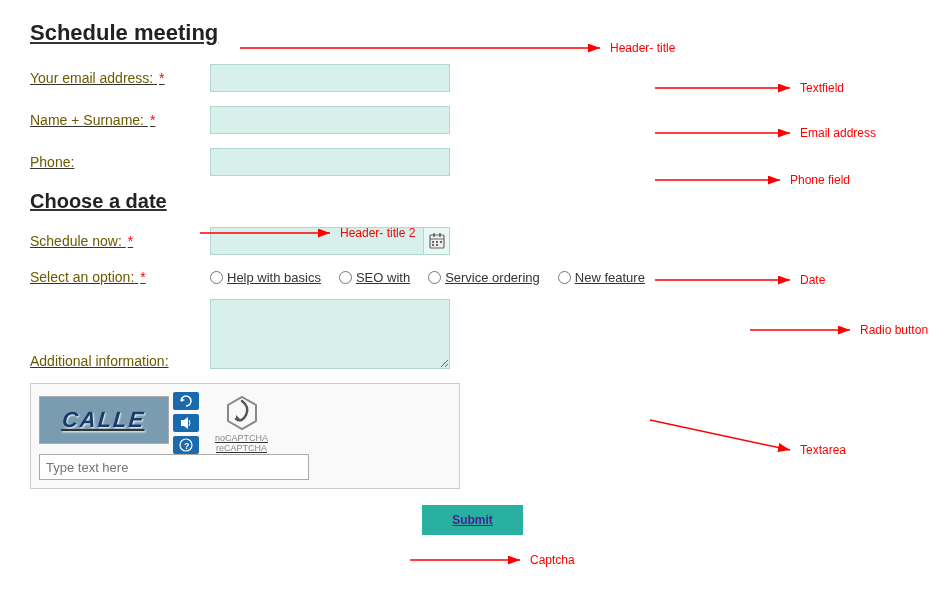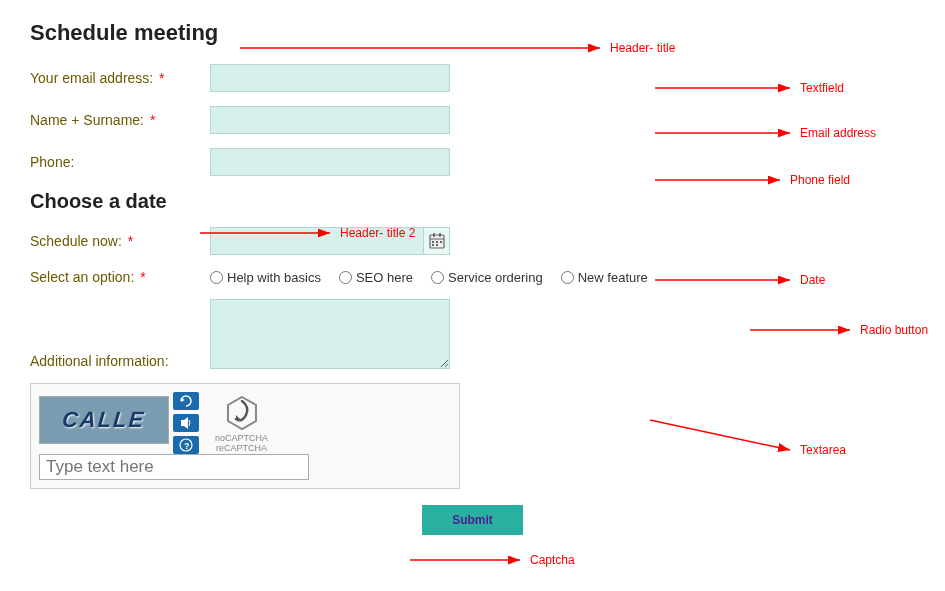--- a/index.html
+++ b/index.html
@@ -188,21 +188,21 @@
     .captcha-row1 {
       display: flex;
       align-items: center;
     }
 
     .captcha-input {
       width: 270px;
       height: 26px;
       border: 1px solid #aaa;
       padding: 2px 6px;
-      font-size: 17px;
+      font-size: 13px;
       color: #999;
     }
 
     
     .submit-row {
       margin-top: 16px;
       display: flex;
       justify-content: center;
     }
 
@@ -252,21 +252,21 @@
     }
 
     .noCaptcha-label {
       font-size: 9px;
       color: #888;
     }
   </style>
 </head>
 <body>
 
-<div style="position:relative;">
+<div style="position:relative;text-decoration:underline;">
 
   <h1 class="header-title">
     <span>Schedule meeting</span>
   </h1>
 
   <div class="form-row">
     <label class="form-label">
       <span>Your email address:</span>
       <span class="required-star">*</span>
     </label>
@@ -320,21 +320,21 @@
       <span>Select an option:</span>
       <span class="required-star">*</span>
     </label>
     <div class="radio-group">
       <label class="radio-option">
         <input type="radio" name="option" value="basics" style="">
         <span>Help with basics</span>
       </label>
       <label class="radio-option">
         <input type="radio" name="option" value="seo" style="">
-        <span>SEO here</span>
+        <span>SEO with</span>
       </label>
       <label class="radio-option">
         <input type="radio" name="option" value="service" style="">
         <span>Service ordering</span>
       </label>
       <label class="radio-option">
         <input type="radio" name="option" value="feature" style="">
         <span>New feature</span>
       </label>
     </div>

